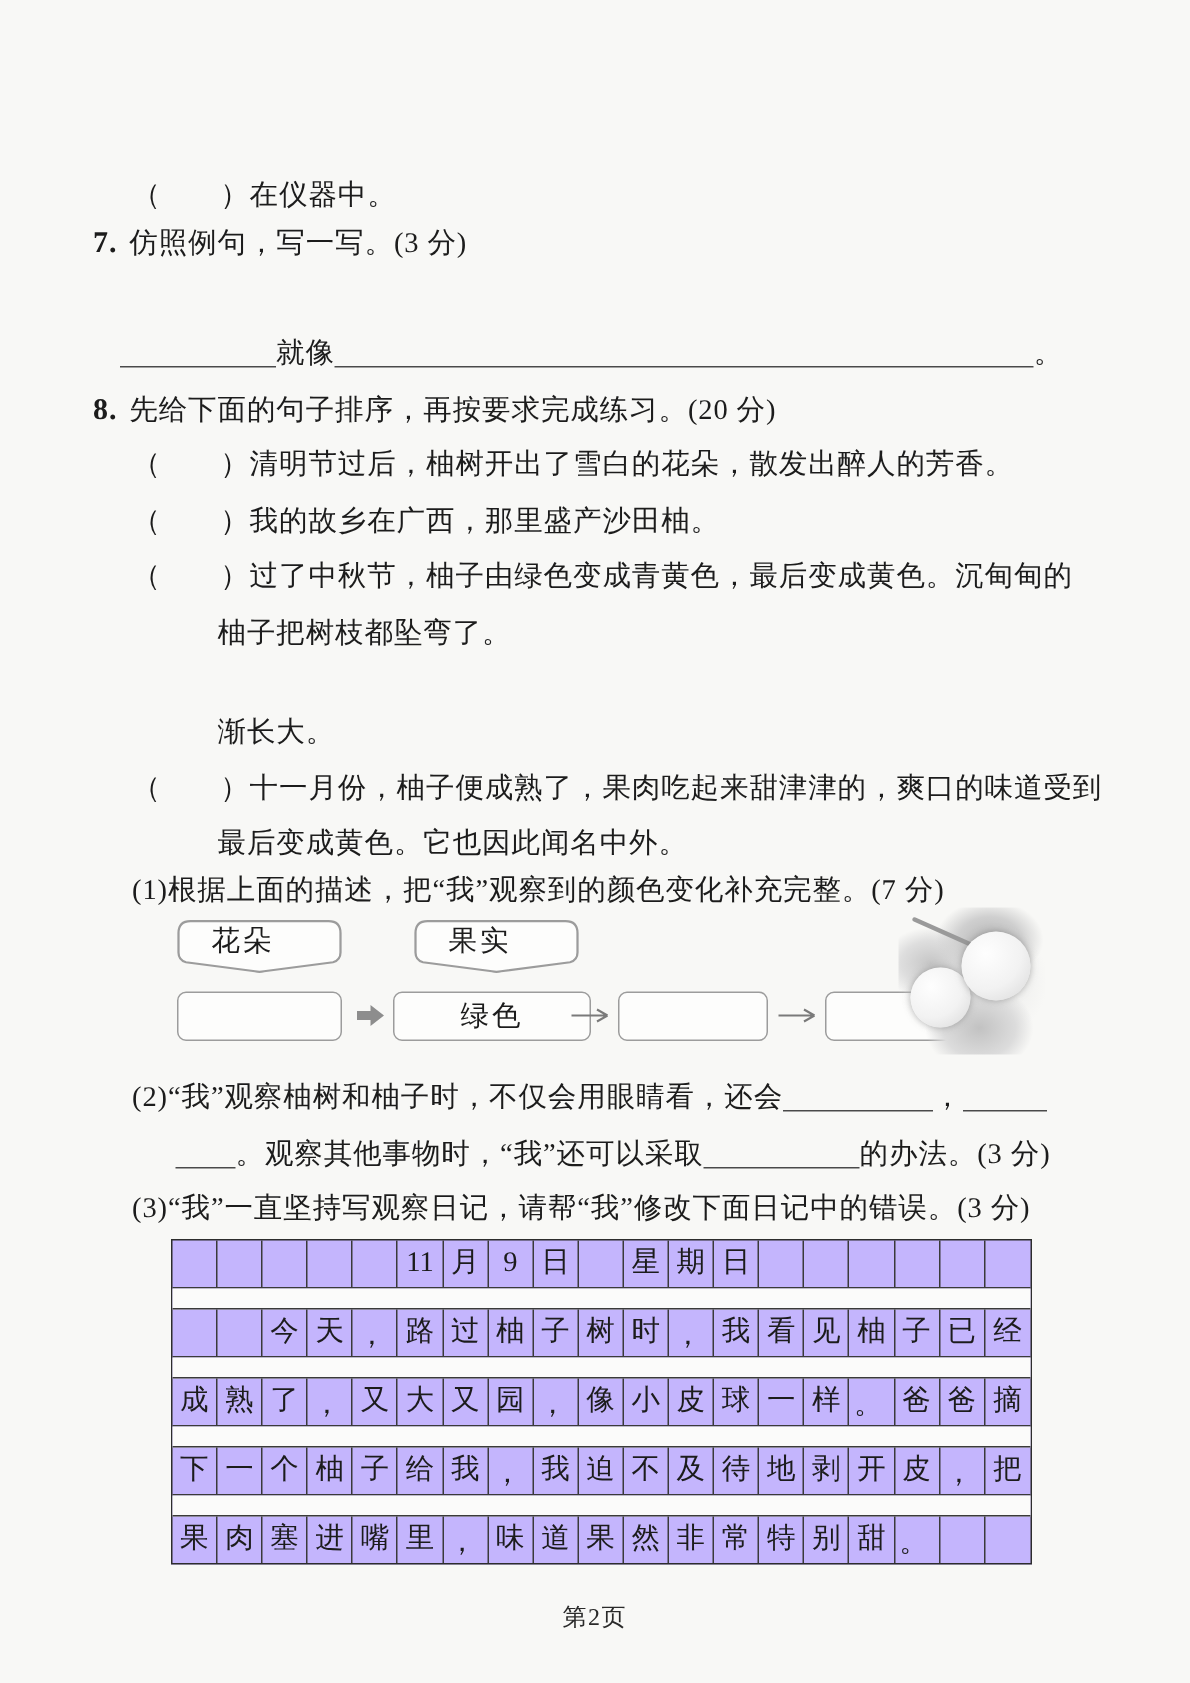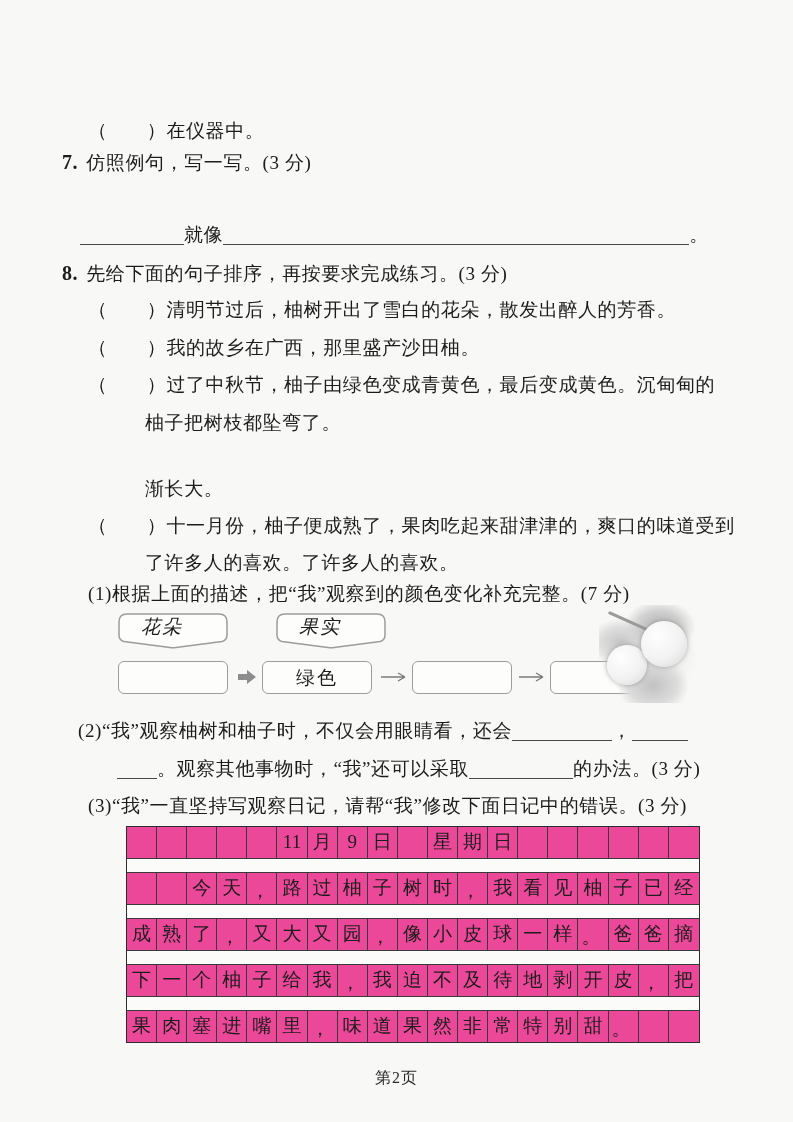--- a/index.html
+++ b/index.html
@@ -7,68 +7,68 @@
     width:793px;height:1122px;
     background:#f8f8f6;
     font-family:"Liberation Serif","DejaVu Serif",serif;
     color:#1c1c1c;
   }
   .page{position:relative;width:793px;height:1122px;overflow:hidden;}
   .ln{position:absolute;white-space:nowrap;font-size:19px;letter-spacing:0.6px;line-height:30px;}
   .qnum{font-family:"Liberation Serif","DejaVu Serif",serif;font-weight:bold;margin-right:8px;font-size:20px;}
   .uline{display:inline-block;border-bottom:1.2px solid #4a4a4a;height:24px;vertical-align:-4px;}
   
-  .banner{position:absolute;width:88px;height:36px;font-style:italic;}
+  .banner{position:absolute;width:88px;height:36px;}
   .banner svg{position:absolute;left:0;top:0;}
   .banner .banner-label{position:absolute;left:0;top:1px;width:100%;text-align:center;font-size:19px;letter-spacing:2px;}
   .fbox{position:absolute;height:33px;border:1.5px solid #9c9c9c;border-radius:6px;background:#fdfdfc;
         text-align:center;font-size:19px;line-height:31px;letter-spacing:2px;box-sizing:border-box;}
   .arrow{position:absolute;}
   
   .photo{position:absolute;left:599px;top:605px;width:98px;height:98px;
     background:
       radial-gradient(ellipse 46px 34px at 62% 22%, #b7b7b7 0%, #cfcfcf 45%, rgba(238,238,238,0) 78%),
       radial-gradient(ellipse 40px 30px at 22% 38%, #c6c6c6 0%, #dedede 50%, rgba(244,244,244,0) 80%),
       radial-gradient(ellipse 44px 36px at 55% 82%, #c2c2c2 0%, #dcdcdc 55%, rgba(246,246,246,0) 82%),
       radial-gradient(ellipse 60px 50px at 50% 50%, #e3e3e3 0%, rgba(248,248,246,0) 85%);
   }
   .fruit{position:absolute;border-radius:50%;background:radial-gradient(circle at 35% 32%, #fefefe 0%, #f2f2f2 55%, #d8d8d8 100%);box-shadow:0 0 5px rgba(110,110,110,.55);}
   .fruit.f1{left:8px;top:40px;width:40px;height:40px;}
   .fruit.f2{left:42px;top:16px;width:46px;height:46px;}
   .branch{position:absolute;left:10px;top:6px;width:80px;height:3px;background:#9a9a9a;transform:rotate(24deg);transform-origin:left top;border-radius:2px;}
   
-  .grid{position:absolute;left:126px;top:826px;width:572px;border:1.5px solid #2d2d2d;background:#ec4899;box-sizing:content-box;}
+  .grid{position:absolute;left:114px;top:826px;width:572px;border:1.5px solid #2d2d2d;background:#c4b5fd;box-sizing:content-box;}
   .grid-row{display:flex;height:31px;border-bottom:1px solid #3a3a3a;}
   .grid-row:last-child{border-bottom:none;}
   .grid-spacer{height:13px;border-bottom:1px solid #3a3a3a;background:#fbfbfa;}
   .cell{width:30.1px;box-sizing:border-box;border-right:1px solid #3a3a3a;text-align:center;
         font-size:19px;line-height:30px;overflow:hidden;font-family:"Liberation Serif","DejaVu Serif",serif;}
   .cell:last-child{border-right:none;}
   .cell.punct{text-align:left;padding-left:3px;line-height:36px;}
   .footer{position:absolute;left:0;right:0;top:1068px;text-align:center;font-size:16px;letter-spacing:1px;color:#2a2a2a;}
 </style>
 </head>
 <body>
 
 <div class="page">
 
   <div class="ln" style="left:88px;top:116px">（　　）在仪器中。</div>
 
   <div class="ln" style="left:62px;top:147px"><span class="qnum">7.</span><span>仿照例句，写一写。(3 分)</span></div>
   <div class="ln" style="left:80px;top:220px"><span class="uline" style="width:104px"></span><span>就像</span><span class="uline" style="width:466px"></span><span>。</span></div>
 
-  <div class="ln" style="left:62px;top:258px"><span class="qnum">8.</span><span>先给下面的句子排序，再按要求完成练习。(3 分)</span></div>
+  <div class="ln" style="left:62px;top:258px"><span class="qnum">8.</span><span>先给下面的句子排序，再按要求完成练习。(20 分)</span></div>
 
   <div class="ln" style="left:88px;top:333px">（　　）我的故乡在广西，那里盛产沙田柚。</div>
   <div class="ln" style="left:88px;top:295px">（　　）清明节过后，柚树开出了雪白的花朵，散发出醉人的芳香。</div>
   <div class="ln" style="left:88px;top:370px">（　　）过了中秋节，柚子由绿色变成青黄色，最后变成黄色。沉甸甸的</div>
   <div class="ln" style="left:145px;top:408px">柚子把树枝都坠弯了。</div>
   <div class="ln" style="left:145px;top:474px">渐长大。</div>
   <div class="ln" style="left:88px;top:511px">（　　）十一月份，柚子便成熟了，果肉吃起来甜津津的，爽口的味道受到</div>
-  <div class="ln" style="left:145px;top:548px">了许多人的喜欢。了许多人的喜欢。</div>
+  <div class="ln" style="left:145px;top:548px">最后变成黄色。它也因此闻名中外。</div>
 
   <div class="ln" style="left:88px;top:579px">(1)根据上面的描述，把“我”观察到的颜色变化补充完整。(7 分)</div>
 
   <div>
     <div class="banner" style="left:118px;top:613px">
       <svg width="110" height="36" viewBox="0 0 110 36">
         <path d="M9,1 H101 Q109,1 109,9 V22 Q109,27 104,28.5 L58,34.5 Q55,35.2 52,34.5 L6,28.5 Q1,27 1,22 V9 Q1,1 9,1 Z" fill="#fdfdfc" stroke="#9c9c9c" stroke-width="1.5"></path>
       </svg>
       <span class="banner-label">花朵</span>
     </div>
@@ -76,38 +76,38 @@
       <svg width="110" height="36" viewBox="0 0 110 36">
         <path d="M9,1 H101 Q109,1 109,9 V22 Q109,27 104,28.5 L58,34.5 Q55,35.2 52,34.5 L6,28.5 Q1,27 1,22 V9 Q1,1 9,1 Z" fill="#fdfdfc" stroke="#9c9c9c" stroke-width="1.5"></path>
       </svg>
       <span class="banner-label">果实</span>
     </div>
 
     <div class="fbox" style="left:118px;top:661px;width:110px"></div>
     <svg class="arrow" style="left:236px;top:668px" width="22" height="18" viewBox="0 0 22 18">
       <path d="M2,6 H11 V2 L20,9 L11,16 V12 H2 Z" fill="#8d8d8d"></path>
     </svg>
-    <div class="fbox" style="left:262px;top:661px;width:110px">绿色</div>
+    <div class="fbox" style="left:262px;top:661px;width:132px">绿色</div>
     <svg class="arrow" style="left:380px;top:670px" width="28" height="14" viewBox="0 0 28 14">
       <path d="M1,7 H25 M25,7 l-7,-4 M25,7 l-7,4" stroke="#7a7a7a" stroke-width="1.4" fill="none"></path>
     </svg>
     <div class="fbox" style="left:412px;top:661px;width:100px"></div>
     <svg class="arrow" style="left:518px;top:670px" width="28" height="14" viewBox="0 0 28 14">
       <path d="M1,7 H25 M25,7 l-7,-4 M25,7 l-7,4" stroke="#7a7a7a" stroke-width="1.4" fill="none"></path>
     </svg>
     <div class="fbox" style="left:550px;top:661px;width:100px"></div>
 
     <div class="photo">
       <div class="branch"></div>
       <div class="fruit f1"></div>
       <div class="fruit f2"></div>
     </div>
   </div>
 
-  <div class="ln" style="left:78px;top:716px"><span>(2)“我”观察柚树和柚子时，不仅会用眼睛看，还会</span><span class="uline" style="width:100px"></span><span>，</span><span class="uline" style="width:56px"></span></div>
+  <div class="ln" style="left:88px;top:716px"><span>(2)“我”观察柚树和柚子时，不仅会用眼睛看，还会</span><span class="uline" style="width:100px"></span><span>，</span><span class="uline" style="width:56px"></span></div>
   <div class="ln" style="left:117px;top:754px"><span class="uline" style="width:40px"></span><span>。观察其他事物时，“我”还可以采取</span><span class="uline" style="width:104px"></span><span>的办法。(3 分)</span></div>
 
   <div class="ln" style="left:88px;top:791px">(3)“我”一直坚持写观察日记，请帮“我”修改下面日记中的错误。(3 分)</div>
 
   <div class="grid">
       <div class="grid-row">
         <div class="cell"></div>
         <div class="cell"></div>
         <div class="cell"></div>
         <div class="cell"></div>

